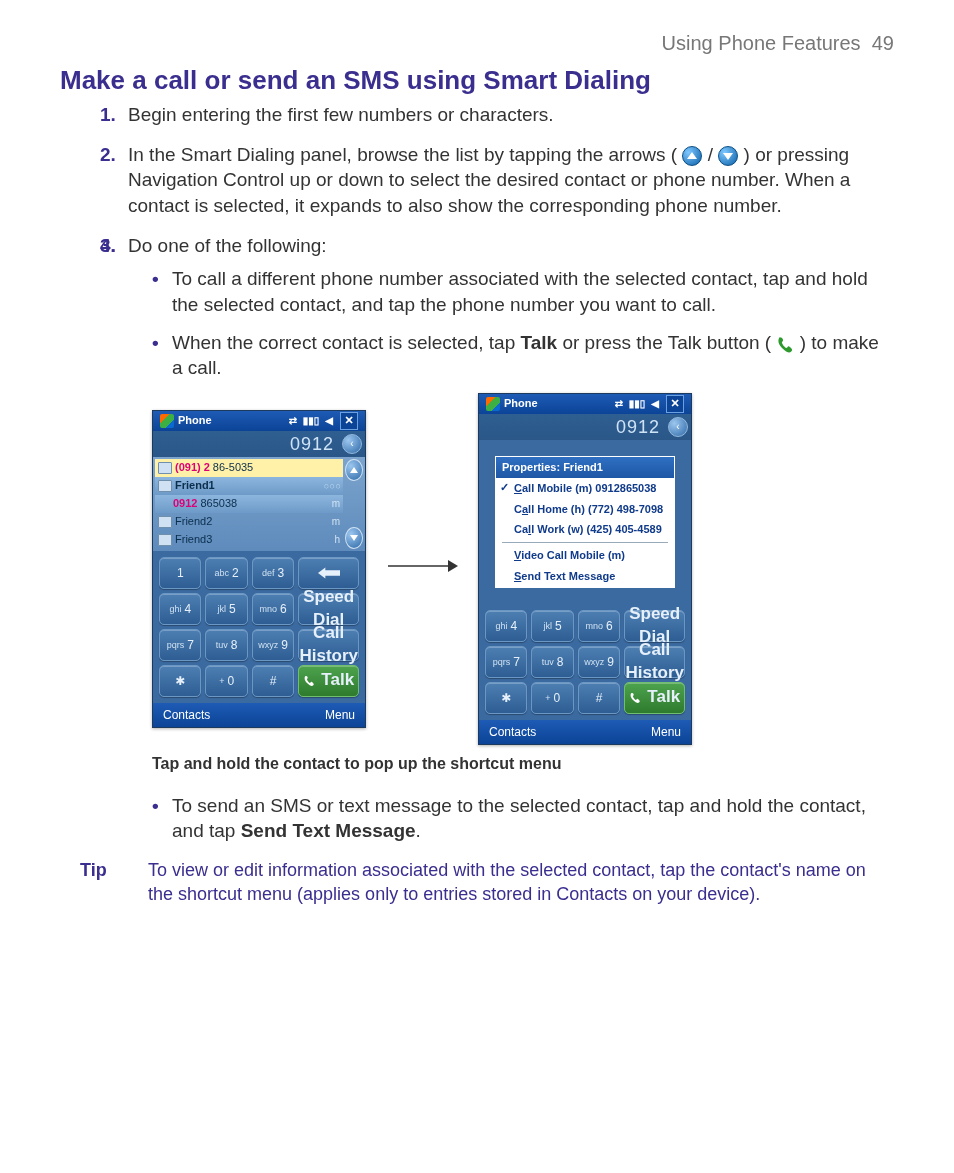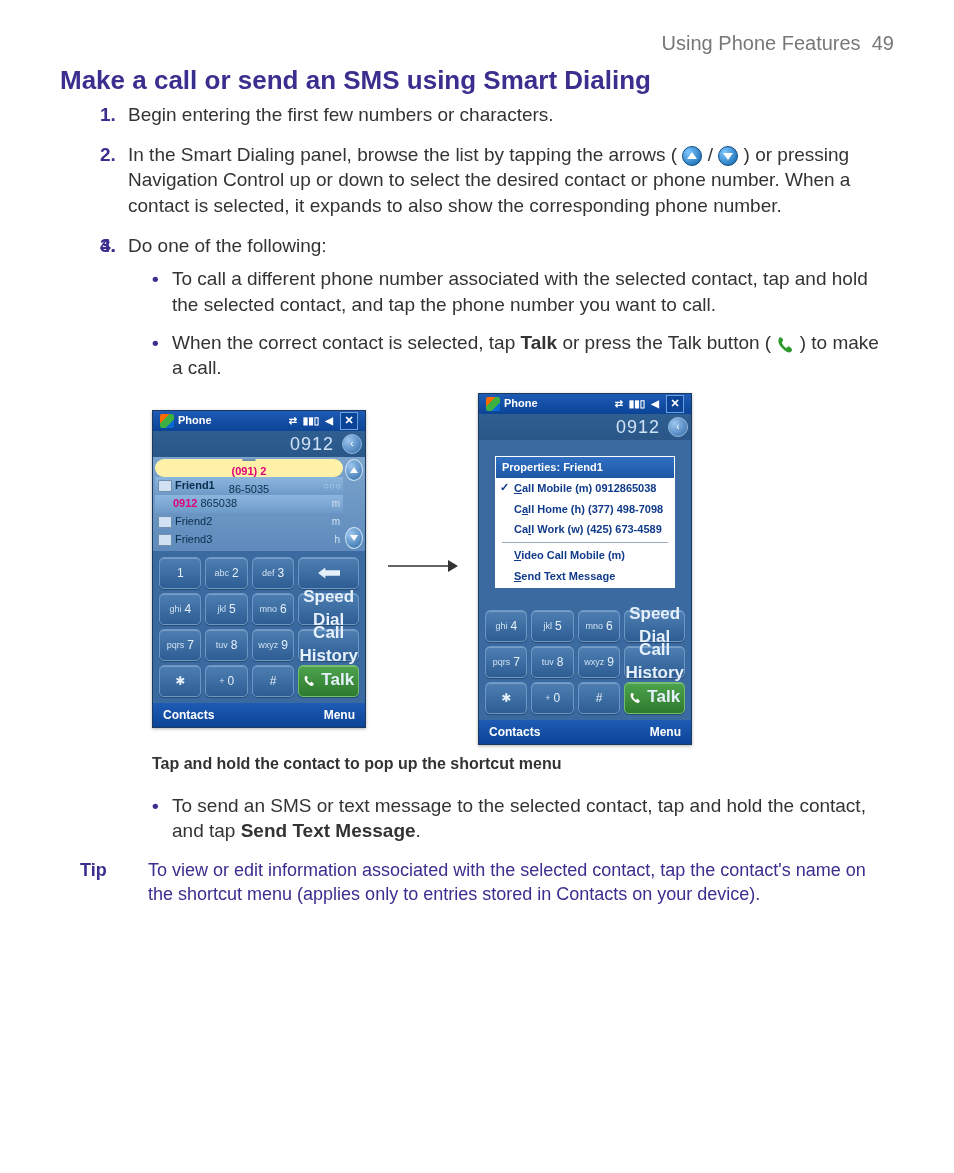--- a/index.html
+++ b/index.html
@@ -173,21 +173,21 @@
     color: #08304f;
   }
   .ph-row {
     display: flex;
     align-items: center;
     gap: 3px;
     height: 18px;
     padding: 0 3px;
     color: #0b2e4c;
   }
-  .ph-row.yellow { background: #fff1a8; border-radius: 9px; flex-direction: column; }
+  .ph-row.yellow { background: #fff1a8; border-radius: 0; }
   .ph-row .chip {
     width: 12px; height: 10px;
     background: #cfe1f2;
     border: 1px solid #6f8fad;
     border-radius: 1px;
   }
   .ph-row .hl { color: #d07; font-weight: bold; }
   .ph-row .rt { margin-left: auto; color: #cfe1f2; font-size:10px; }
   .ph-row.sel { background: linear-gradient(#8db6de,#6d9ac8); color:#0b2e4c; font-weight:bold; }
   .ph-row .deco { color:#bcd5ee; letter-spacing:-1px; font-size:9px; }
@@ -267,21 +267,21 @@
     border-color: #6fbf6f;
     font-weight: bold;
   }
   .key.talk svg { width: 12px; height: 12px; margin-right: 3px; }
 
   .ph-soft {
     display: flex;
     justify-content: space-between;
     padding: 4px 10px;
     background: linear-gradient(#1e5bb5,#0b4497);
-    font-weight: bold;
+    font-weight: normal;
     font-size: 12px;
   }
   .arrow-between svg { width: 72px; height: 20px; }
   .caption {
     font-size: 16px;
     color: #333;
     margin: 8px 0 18px 24px;
     font-weight: bold;
   }
   .tip-row {
@@ -466,22 +466,22 @@
           <span class="ph-ico">◀</span>
           <span class="ph-close">✕</span>
         </div>
         <div class="ph-display">
           <span class="ph-number">0912</span>
           <span class="ph-delbtn">‹</span>
         </div>
         <div class="ph-popup">
           <div class="pp-title">Properties: Friend1</div>
           <div class="pp-item check"><span class="u">C</span><span>all Mobile (m) 0912865038</span></div>
-          <div class="pp-item"><span>C</span><span class="u">a</span><span>ll Home (h) (377) 498-7098</span></div>
-          <div class="pp-item"><span>Ca</span><span class="u">l</span><span>l Work (w) (425) 673-4589</span></div>
+          <div class="pp-item"><span>C</span><span class="u">a</span><span>ll Home (h) (772) 498-7098</span></div>
+          <div class="pp-item"><span>Ca</span><span class="u">l</span><span>l Work (w) (425) 405-4589</span></div>
           <hr>
           <div class="pp-item"><span class="u">V</span><span>ideo Call Mobile (m)</span></div>
           <div class="pp-item"><span class="u">S</span><span>end Text Message</span></div>
         </div>
         <div class="ph-keys">
           <div class="key">
               <span class="sm">ghi</span>
               <span>4</span>
             </div>
           <div class="key">

